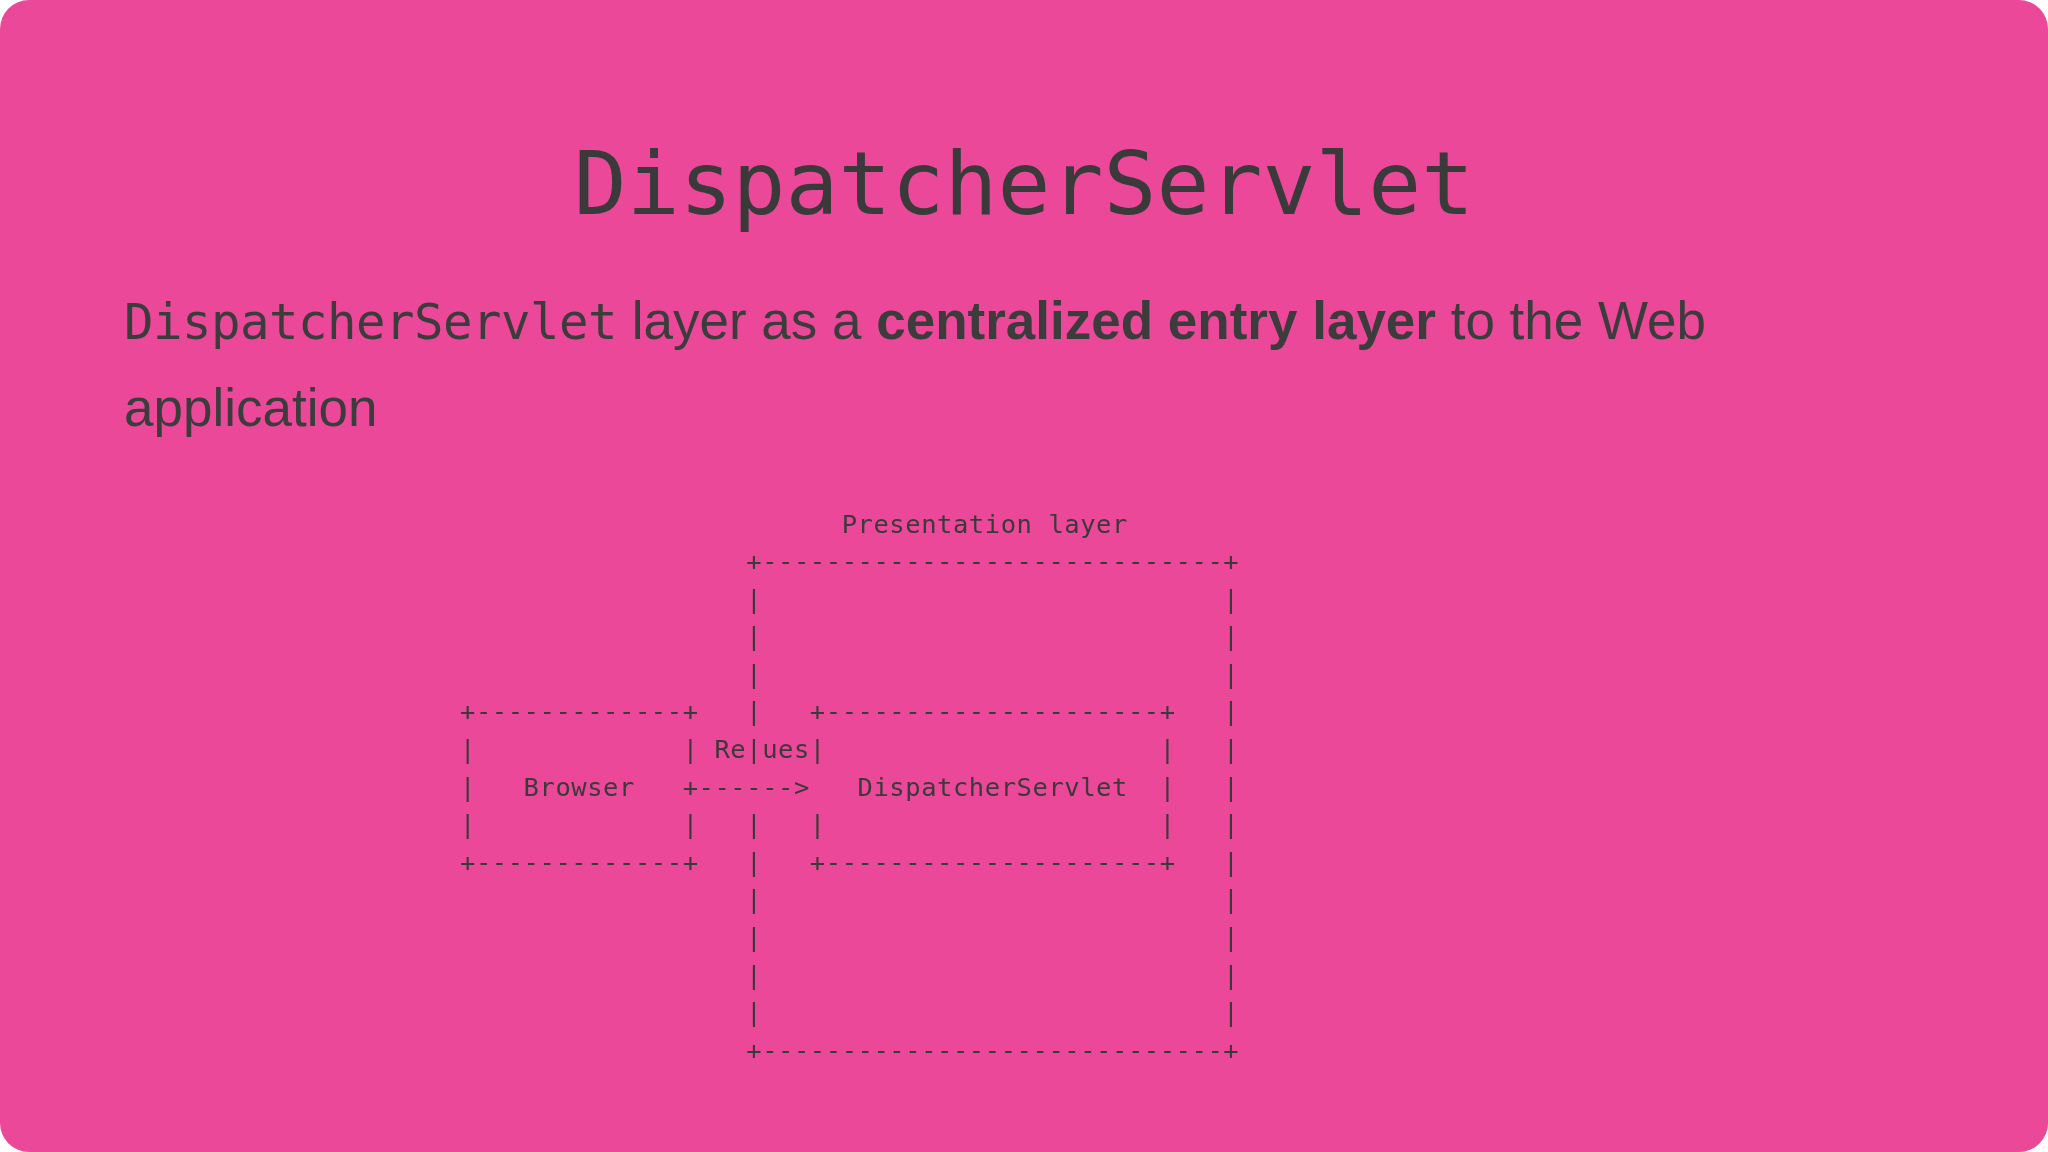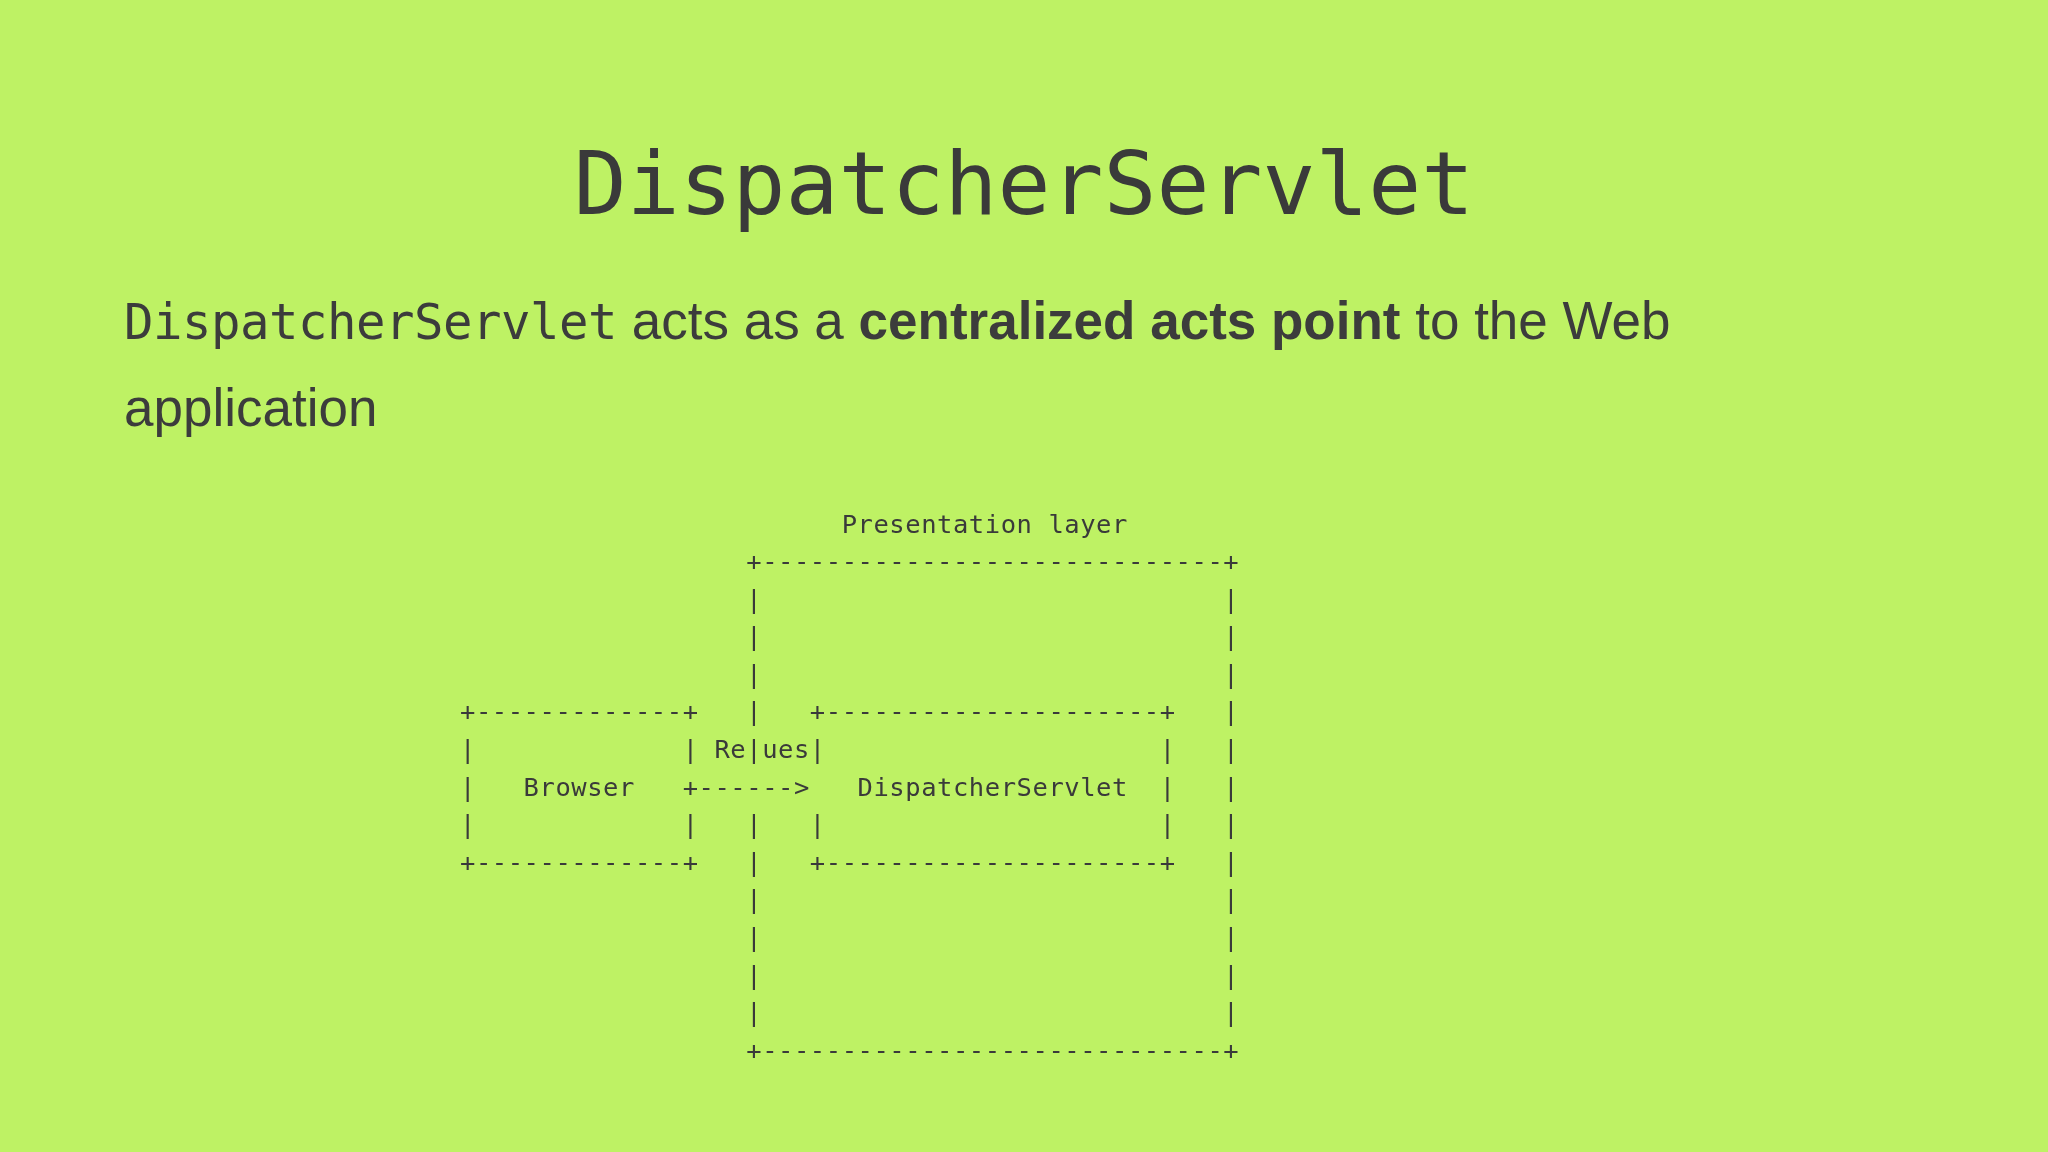--- a/index.html
+++ b/index.html
@@ -11,21 +11,22 @@
     height: 1152px;
     background: #ffffff;
     font-family: "Liberation Sans", sans-serif;
     overflow: hidden;
     position: relative;
   }
 
   .slide {
     position: absolute;
     inset: 0;
-    background: #bef264;
+    background: #ec4899;
+    border-radius: 29px;
   }
 
   
   .slide-title {
     position: absolute;
     top: 76px;
     left: 0;
     width: 2048px;
     text-align: center;
     font-family: "DejaVu Sans Mono", "Liberation Mono", monospace;
@@ -75,21 +76,21 @@
   }
 </style>
 </head>
 <body>
 
 <div class="slide">
 
   <h1 class="slide-title">DispatcherServlet</h1>
 
   <div class="body-block">
-    <span class="mono">DispatcherServlet</span><span> acts as a </span><span class="strong">centralized acts point</span><span> to the Web application</span>
+    <span class="mono">DispatcherServlet</span><span> layer as a </span><span class="strong">centralized entry layer</span><span> to the Web application</span>
   </div>
 
   <pre class="ascii-diagram"><code>                        Presentation layer
                   +-----------------------------+
                   |                             |
                   |                             |
                   |                             |
 +-------------+   |   +---------------------+   |
 |             | Re|ues|                     |   |
 |   Browser   +------&gt;   DispatcherServlet  |   |

